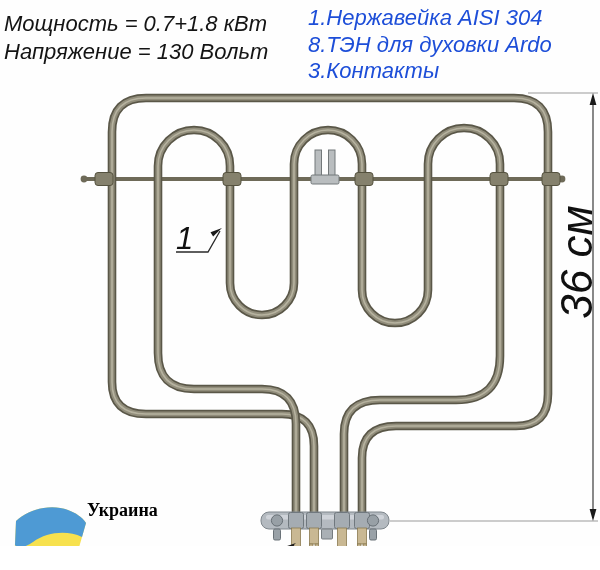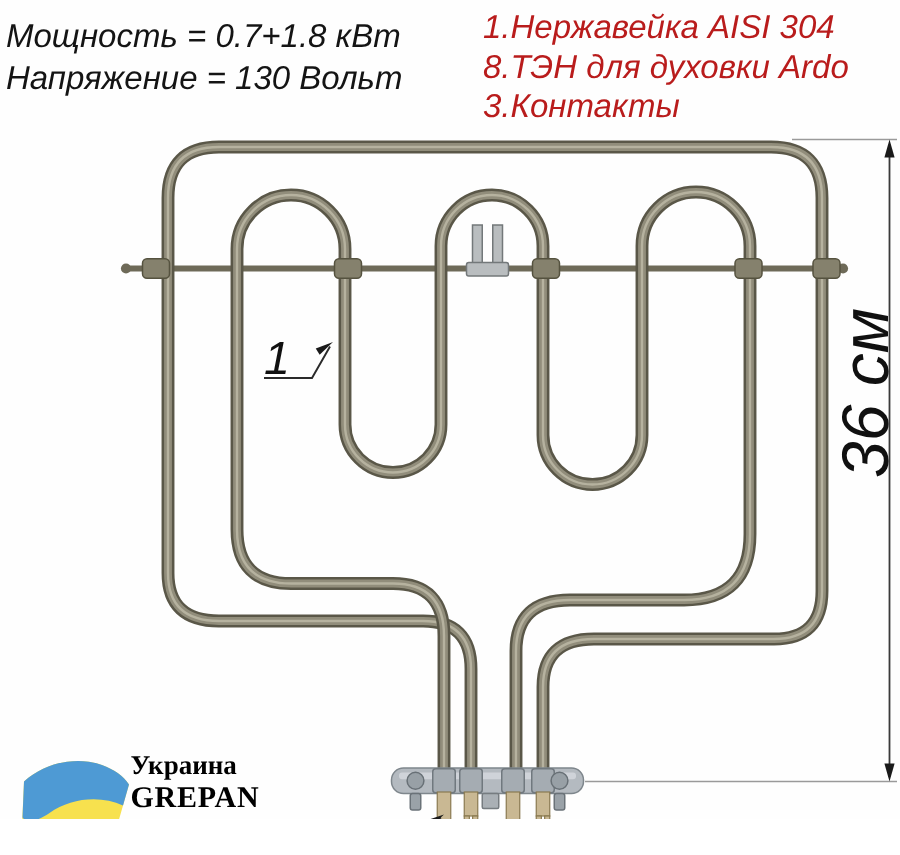--- a/index.html
+++ b/index.html
@@ -1,21 +1,21 @@
 <!DOCTYPE html>
 <html><head>
 <meta charset="utf-8">
 <style>
   html,body{margin:0;padding:0;background:#fff;}
   .stage{position:relative;width:600px;height:546px;background:#fefefe;overflow:hidden;
          font-family:"Liberation Sans",sans-serif;}
   .specs{position:absolute;left:4px;top:10px;font-style:italic;font-size:22px;
          line-height:28px;color:#141414;white-space:nowrap;}
-  .features{position:absolute;left:322px;top:5px;font-style:italic;font-size:22px;
-         line-height:26.5px;color:#b91c1c;white-space:nowrap;}
+  .features{position:absolute;left:308px;top:5px;font-style:italic;font-size:22px;
+         line-height:26.5px;color:#1d4ed8;white-space:nowrap;}
   .brand{position:absolute;left:87px;top:500px;color:#000;
          font-family:"Liberation Serif",serif;font-weight:bold;line-height:1.15;}
   .brand .country{font-size:18px;}
   .brand .company{font-size:20px;letter-spacing:.5px;}
   svg{position:absolute;left:0;top:0;}
   .tube-outline{fill:none;stroke:#5a5748;stroke-width:8.6;stroke-linejoin:round;}
   .tube-core{fill:none;stroke:#918d7b;stroke-width:5.2;stroke-linejoin:round;}
   .tube-hi{fill:none;stroke:#bcb8a6;stroke-width:1.6;opacity:.85;stroke-linejoin:round;}
   .rod{stroke:#6e6a58;stroke-width:4;}
   .rod-end{fill:#6e6a58;}
@@ -153,16 +153,15 @@
     </g>
 
     <g>
       <path class="flag-yellow" d="M16 521 C30 508 52 504 68 510 C76 513 82 517 86 523 L78 551 C63 543 45 545 31 555 C25 559 18 563 14 565 Z"></path>
       <path class="flag-blue" d="M16 521 C30 508 52 504 68 510 C76 513 82 517 86 523 L82 537 C67 530 47 532 33 542 C27 546 19 550 15 545 Z"></path>
     </g>
   </svg>
 
   <div class="brand">
     <div class="country">Украина</div>
-    <div class="company">GREPAN</div>
   </div>
 
 </div>
 
 </body></html>

